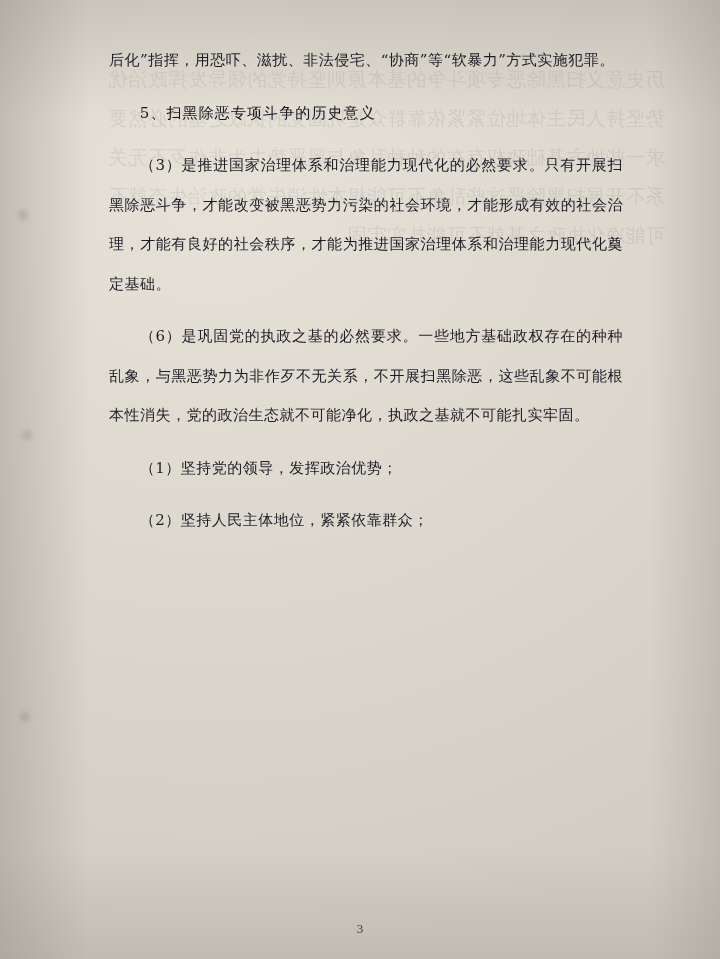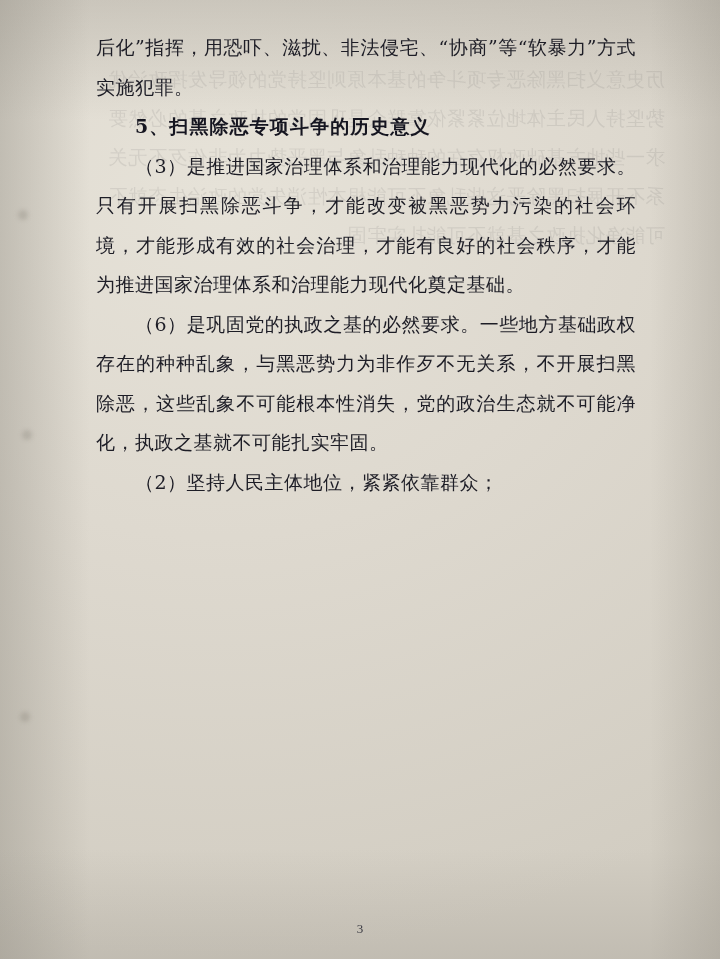--- a/index.html
+++ b/index.html
@@ -61,31 +61,31 @@
     overflow: hidden;
   }
   .content {
     position: absolute;
     left: 96px;
     top: 28px;
     width: 540px;
     color: #20202a;
   }
   p {
-    margin: 0;
-    font-size: 19px;
+    margin: 13px;
+    font-size: 15px;
     line-height: 39.5px;
     letter-spacing: 0.5px;
     text-align: justify;
     text-justify: inter-ideograph;
     color: #1d1d26;
   }
   p.indent { text-indent: 2.05em; }
   p.heading {
-    font-weight: bold;
+    font-weight: normal;
     text-indent: 2.05em;
     letter-spacing: 1.1px;
     color: #151520;
   }
   .blk { margin-bottom: 0px; }
   .pagenum {
     position: absolute;
     left: 0; right: 0;
     bottom: 22px;
     text-align: center;
@@ -115,17 +115,18 @@
 
   <div class="edge-spot" style="left:18px; top:210px;"></div>
   <div class="edge-spot" style="left:22px; top:430px;"></div>
   <div class="edge-spot" style="left:20px; top:712px;"></div>
 
   <div class="content">
     <p class="blk">后化”指挥，用恐吓、滋扰、非法侵宅、“协商”等“软暴力”方式实施犯罪。</p>
     <p class="heading blk">5、扫黑除恶专项斗争的历史意义</p>
     <p class="indent blk">（3）是推进国家治理体系和治理能力现代化的必然要求。只有开展扫黑除恶斗争，才能改变被黑恶势力污染的社会环境，才能形成有效的社会治理，才能有良好的社会秩序，才能为推进国家治理体系和治理能力现代化奠定基础。</p>
     <p class="indent blk">（6）是巩固党的执政之基的必然要求。一些地方基础政权存在的种种乱象，与黑恶势力为非作歹不无关系，不开展扫黑除恶，这些乱象不可能根本性消失，党的政治生态就不可能净化，执政之基就不可能扎实牢固。</p>
+    <p class="indent blk">（1）坚持党的领导，发挥政治优势；</p>
     <p class="indent blk">（2）坚持人民主体地位，紧紧依靠群众；</p>
   </div>
 
   <div class="pagenum">3</div>
 </div>
 
 </body></html>

